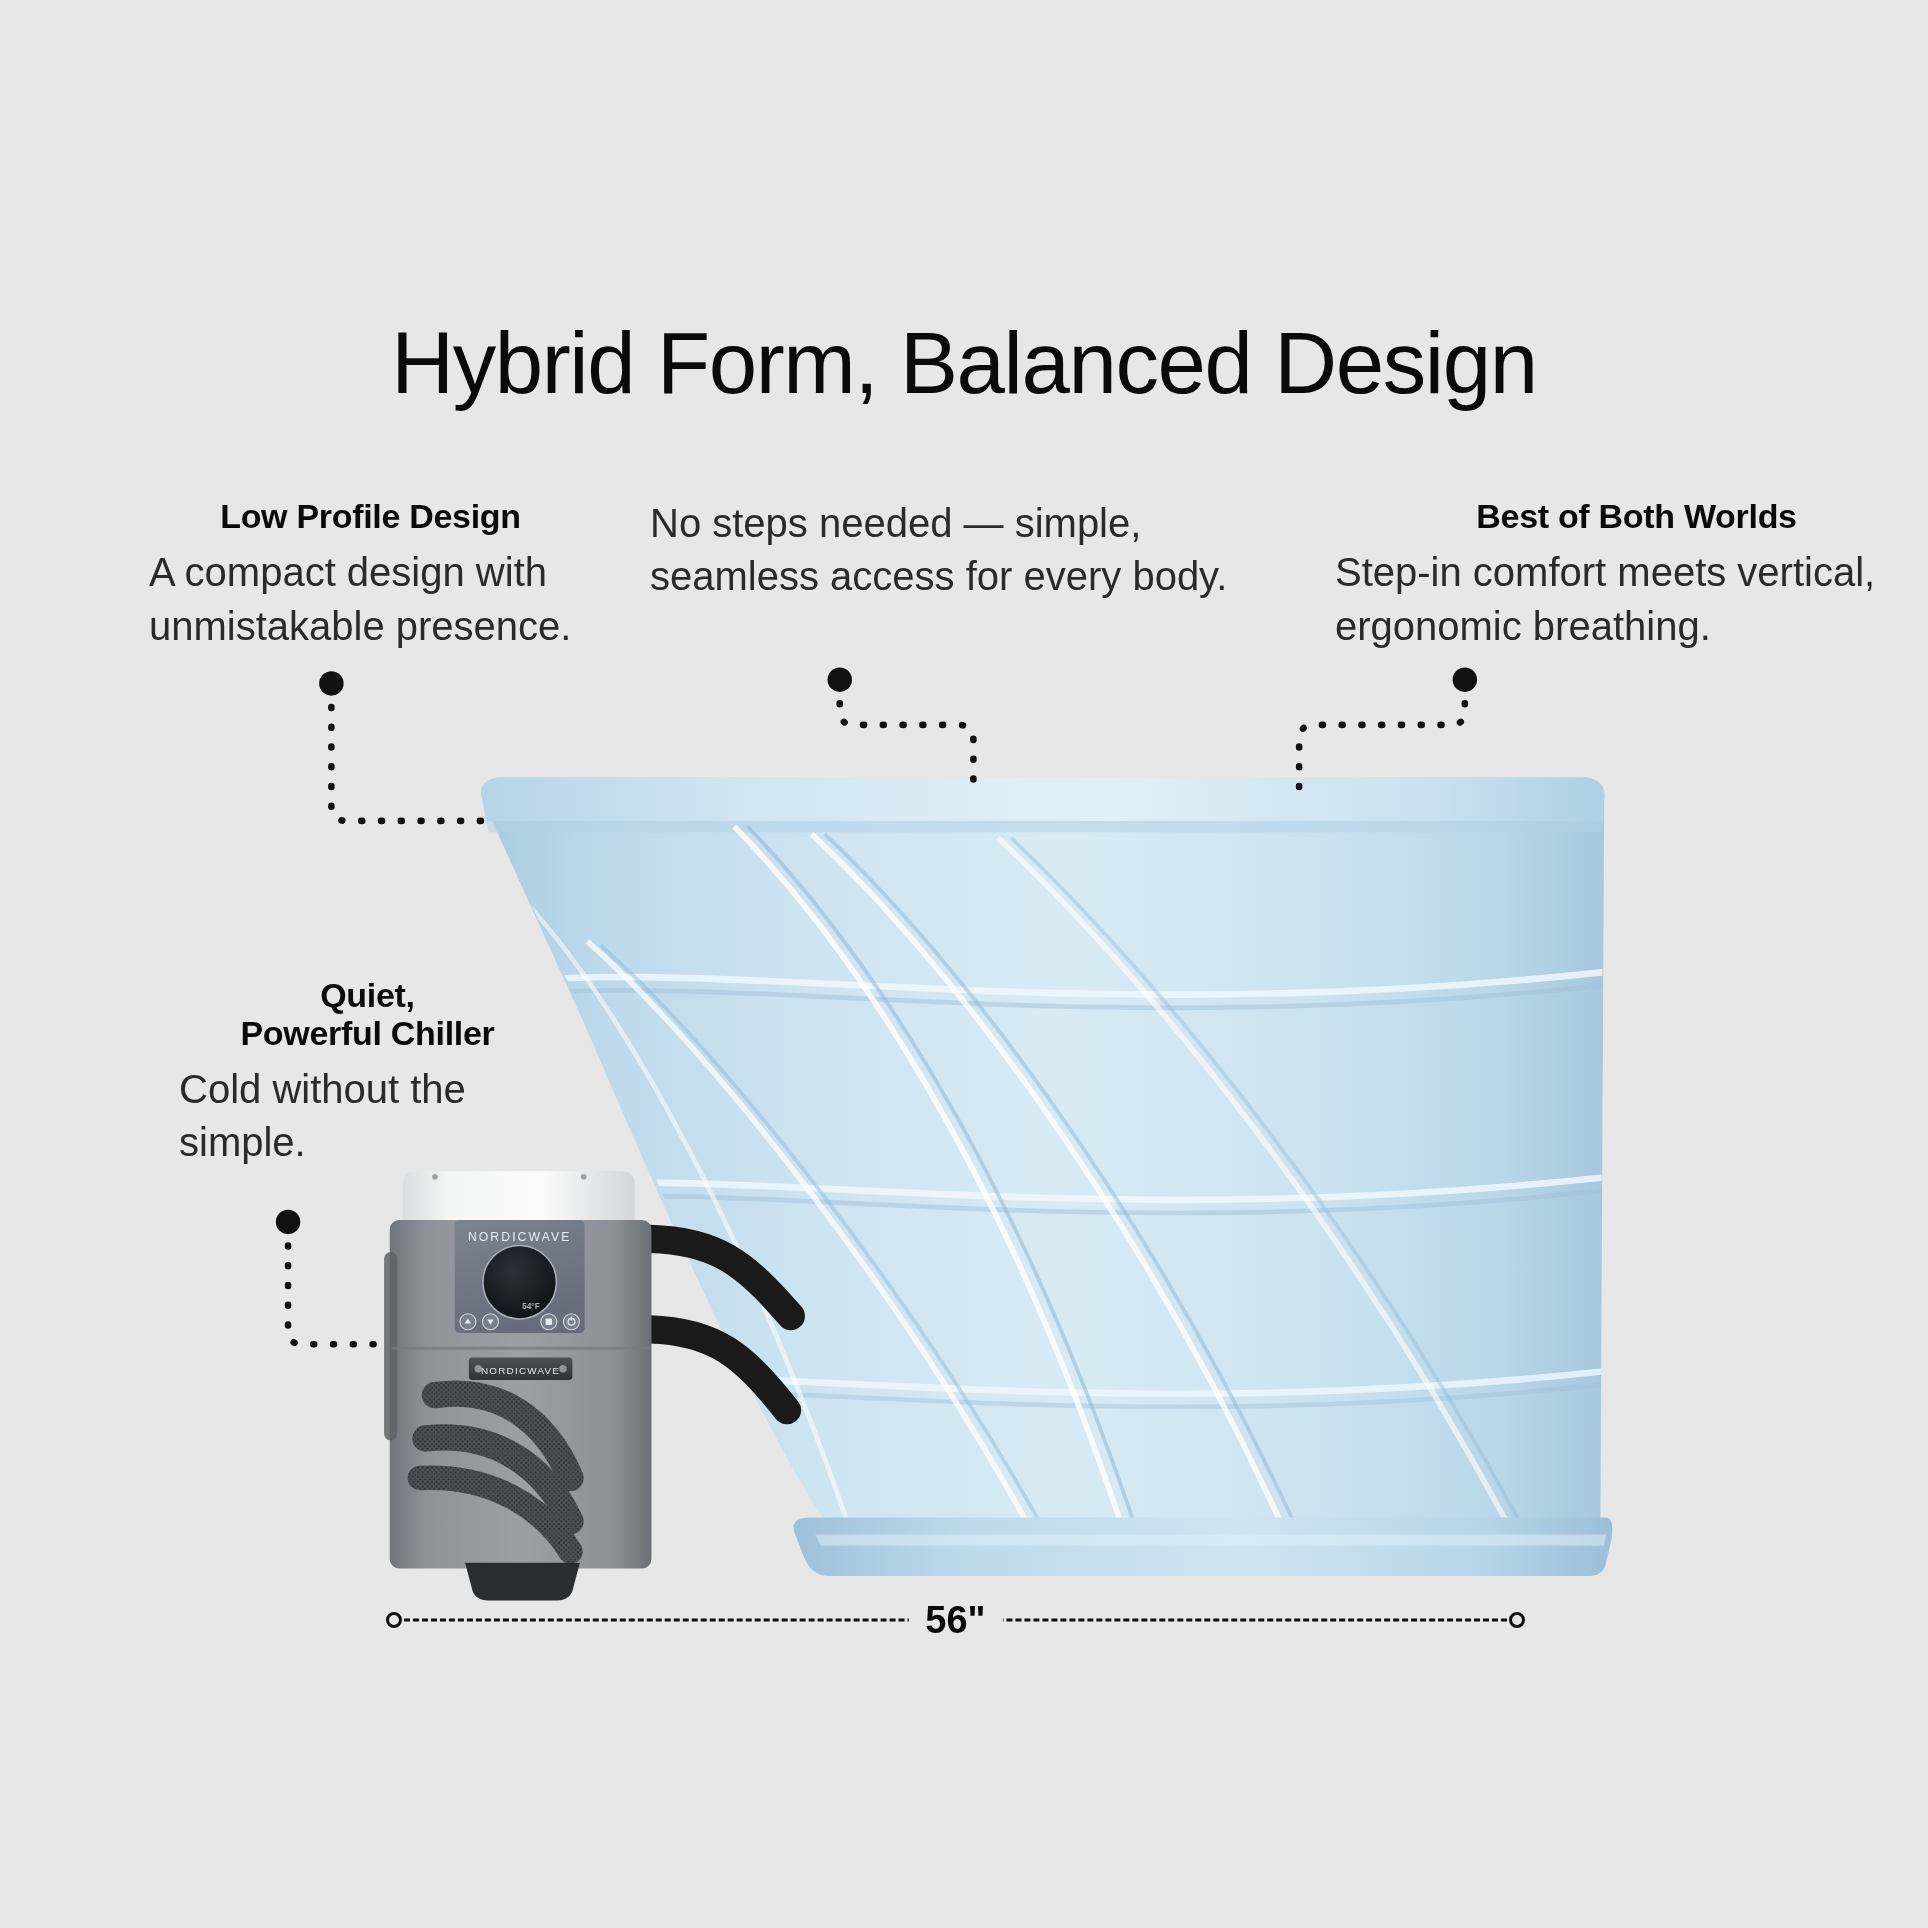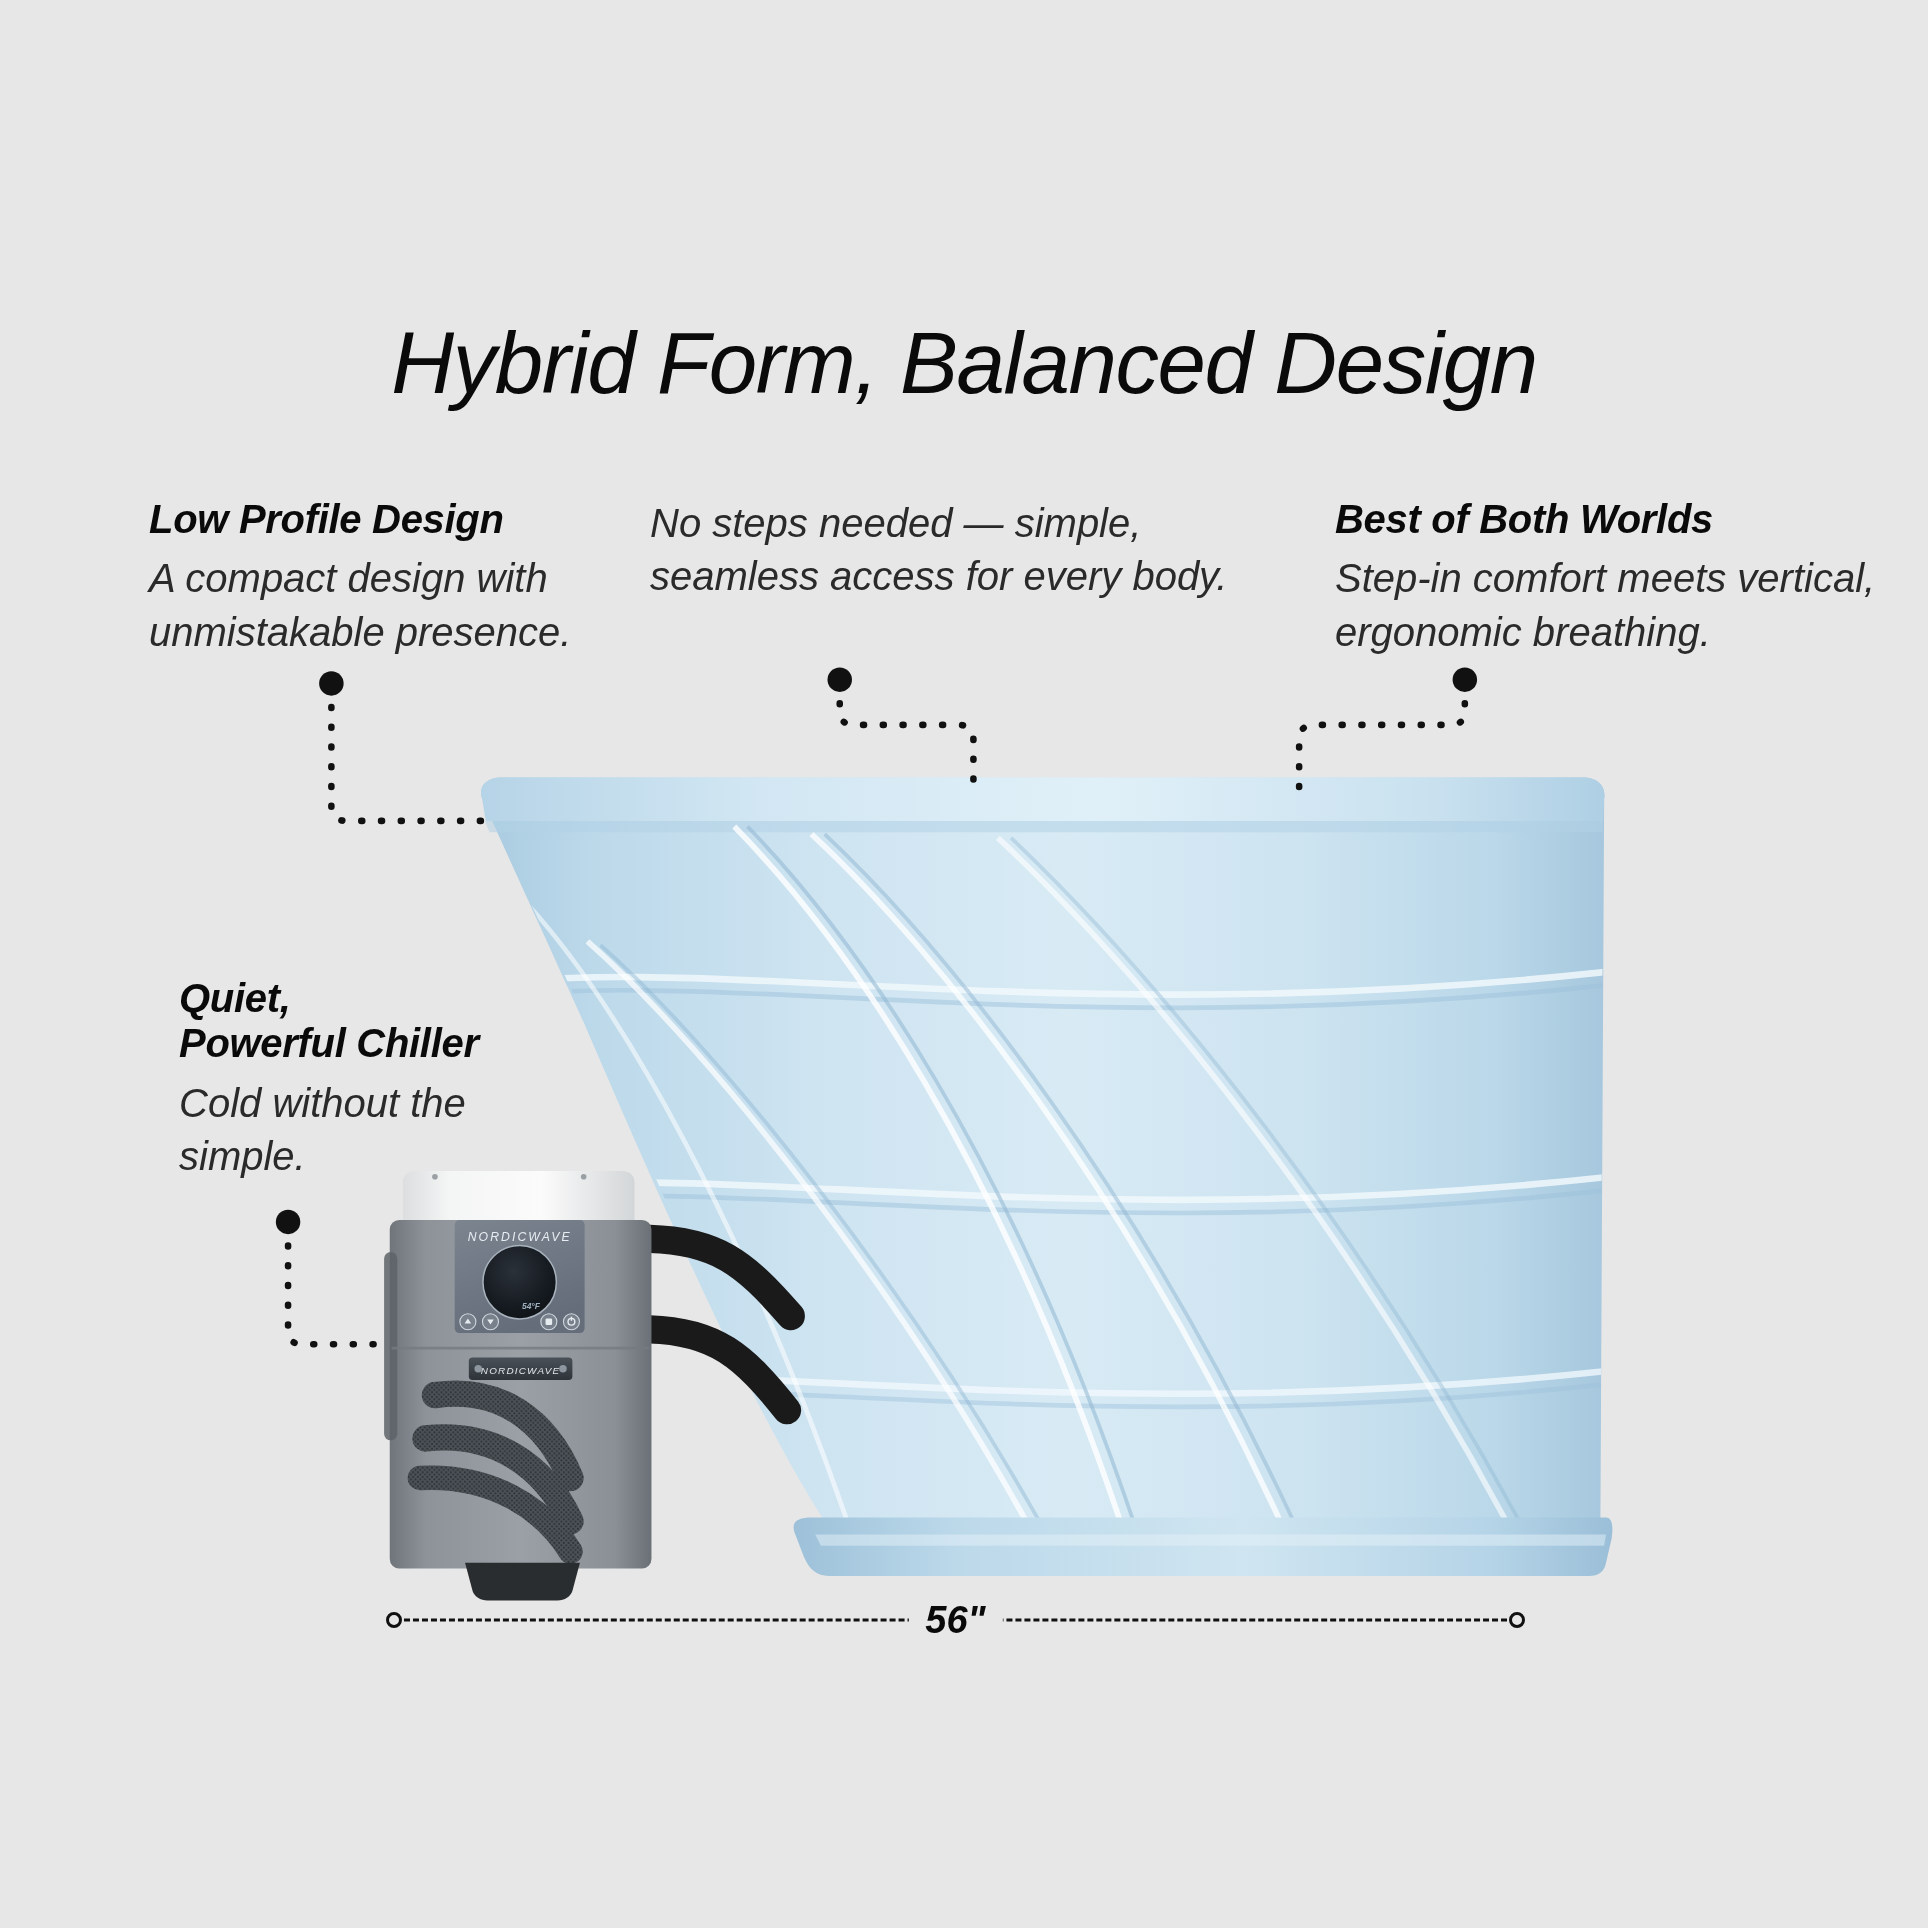--- a/index.html
+++ b/index.html
@@ -4,43 +4,44 @@
 <style>
   * { margin:0; padding:0; box-sizing:border-box; }
   html, body { width:1928px; height:1928px; }
   body {
     background:#e7e7e7;
     font-family:"Liberation Sans", sans-serif;
     color:#111;
     position:relative;
     overflow:hidden;
   }
-  #stage { position:absolute; inset:0;font-style:italic; }
+  #stage { position:absolute; inset:0; }
 
   
   .page-title {
     position:absolute;
     top:313px; left:0; width:1928px;
     text-align:center;
     font-size:87px;
     font-weight:300;
     letter-spacing:-1.4px;
     color:#0a0a0a;
     white-space:nowrap;
   }
 
   
   .callout { position:absolute; }
   .callout .c-head {
-    font-size:40px;
+    font-size:34px;
     font-weight:700;
     letter-spacing:-0.3px;
     color:#0a0a0a;
     margin-bottom:10.4px;
     white-space:nowrap;
+    text-align:center;
   }
   .callout .c-head.two-line { white-space:normal; line-height:1.13; }
   .callout .c-body {
     font-size:40px;
     font-weight:300;
     line-height:1.33;
     color:#2a2a2a;
   }
 
   #callout-low-profile  { top:497px; left:149px;  width:443px; }

